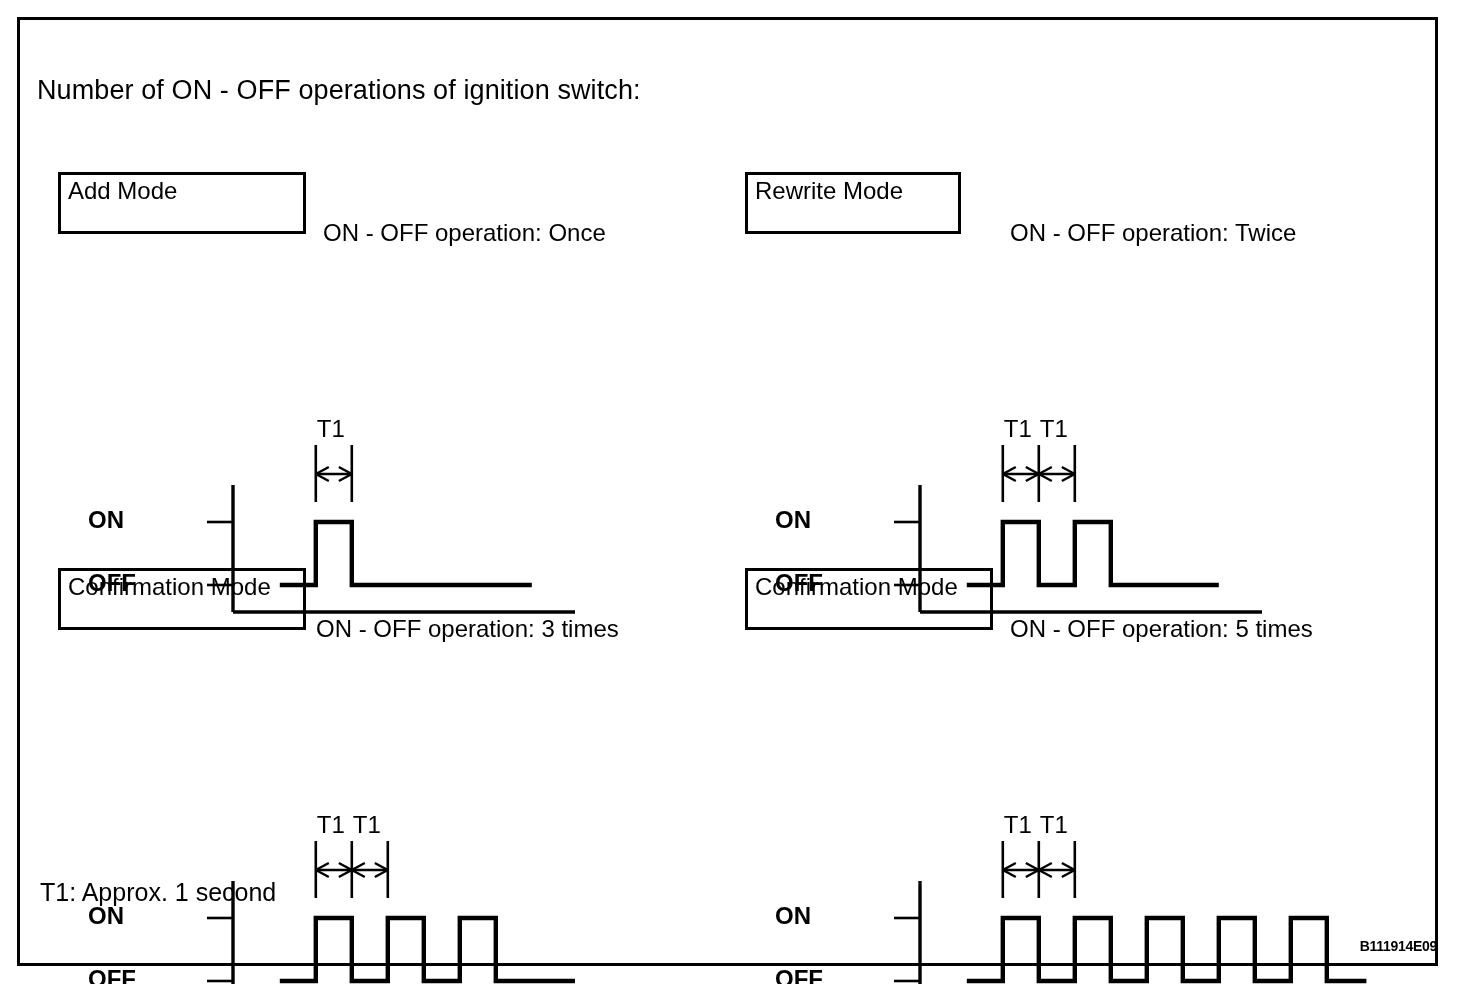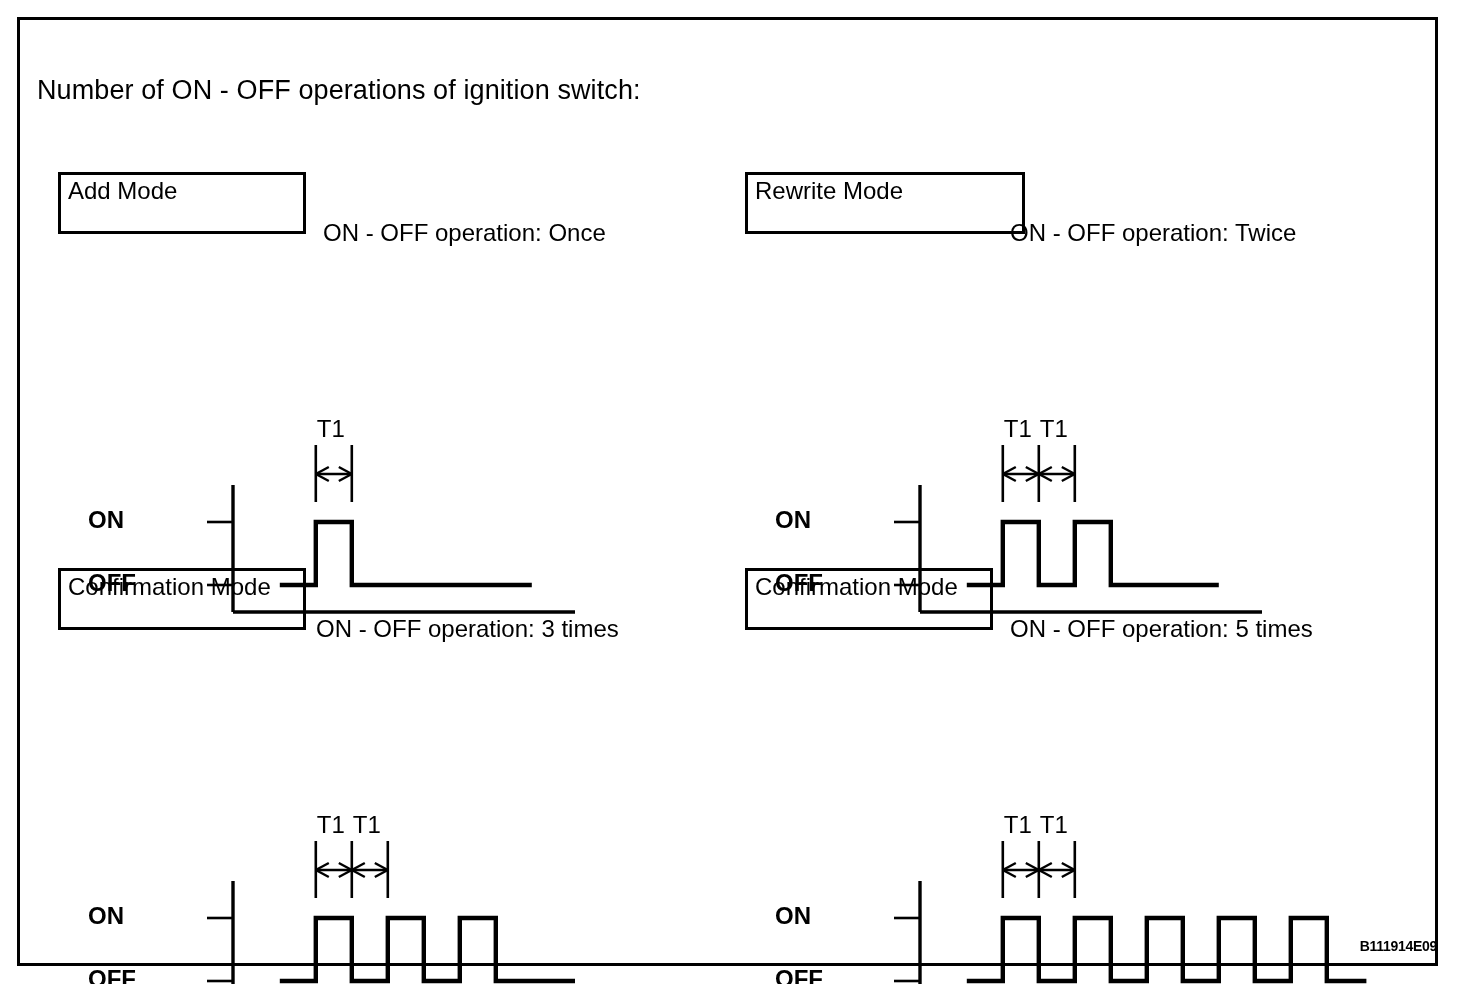--- a/index.html
+++ b/index.html
@@ -119,21 +119,21 @@
           <line x1="257.8" y1="302" x2="270.8" y2="295" stroke="#000000" stroke-width="2.4"></line>
           <line x1="257.8" y1="302" x2="270.8" y2="309" stroke="#000000" stroke-width="2.4"></line>
           <line x1="293.8" y1="302" x2="280.8" y2="295" stroke="#000000" stroke-width="2.4"></line>
           <line x1="293.8" y1="302" x2="280.8" y2="309" stroke="#000000" stroke-width="2.4"></line>
         </svg>
         <div class="axis-label" style="left: 30px; top: 334px; width: 112px;">ON</div>
         <div class="axis-label" style="left: 30px; top: 397px; width: 112px;">OFF</div>
         <div class="t1-label" style="left: 258.8px; top: 243px;">T1</div>
       </div>
       <div class="panel" style="left: 745px; top: 172px;">
-        <div class="mode-box" style="width: 280px;">
+        <div class="mode-box" style="width: 216px;">
           <div class="mode-box-label">Rewrite Mode</div>
         </div>
         <div class="mode-op" style="left: 265px;">ON - OFF operation: Twice</div>
         <svg width="640" height="270" style="position: absolute; left: 0px; top: 0px;">
           <line x1="175" y1="313" x2="175" y2="440" stroke="#000000" stroke-width="3.4"></line>
           <line x1="175" y1="440" x2="517" y2="440" stroke="#000000" stroke-width="3.4"></line>
           <line x1="149" y1="350" x2="175" y2="350" stroke="#000000" stroke-width="2.6"></line>
           <line x1="149" y1="413" x2="175" y2="413" stroke="#000000" stroke-width="2.6"></line>
           <polyline points="221.8,413 257.8,413 257.8,350 293.8,350 293.8,413 329.8,413 329.8,350 365.8,350 365.8,413 473.8,413" fill="none" stroke="#000000" stroke-width="4.4" stroke-linejoin="miter"></polyline>
           <line x1="257.8" y1="273" x2="257.8" y2="330" stroke="#000000" stroke-width="2.6"></line>
@@ -210,14 +210,15 @@
           <line x1="329.8" y1="302" x2="316.8" y2="295" stroke="#000000" stroke-width="2.4"></line>
           <line x1="329.8" y1="302" x2="316.8" y2="309" stroke="#000000" stroke-width="2.4"></line>
         </svg>
         <div class="axis-label" style="left: 30px; top: 334px; width: 112px;">ON</div>
         <div class="axis-label" style="left: 30px; top: 397px; width: 112px;">OFF</div>
         <div class="t1-label" style="left: 258.8px; top: 243px;">T1</div>
         <div class="t1-label" style="left: 294.8px; top: 243px;">T1</div>
       </div>
     </div>
 
+  <div class="footnote">T1: Approx. 1 second</div>
   <div class="image-code">B111914E09</div>
 </div>
 
 </body></html>

